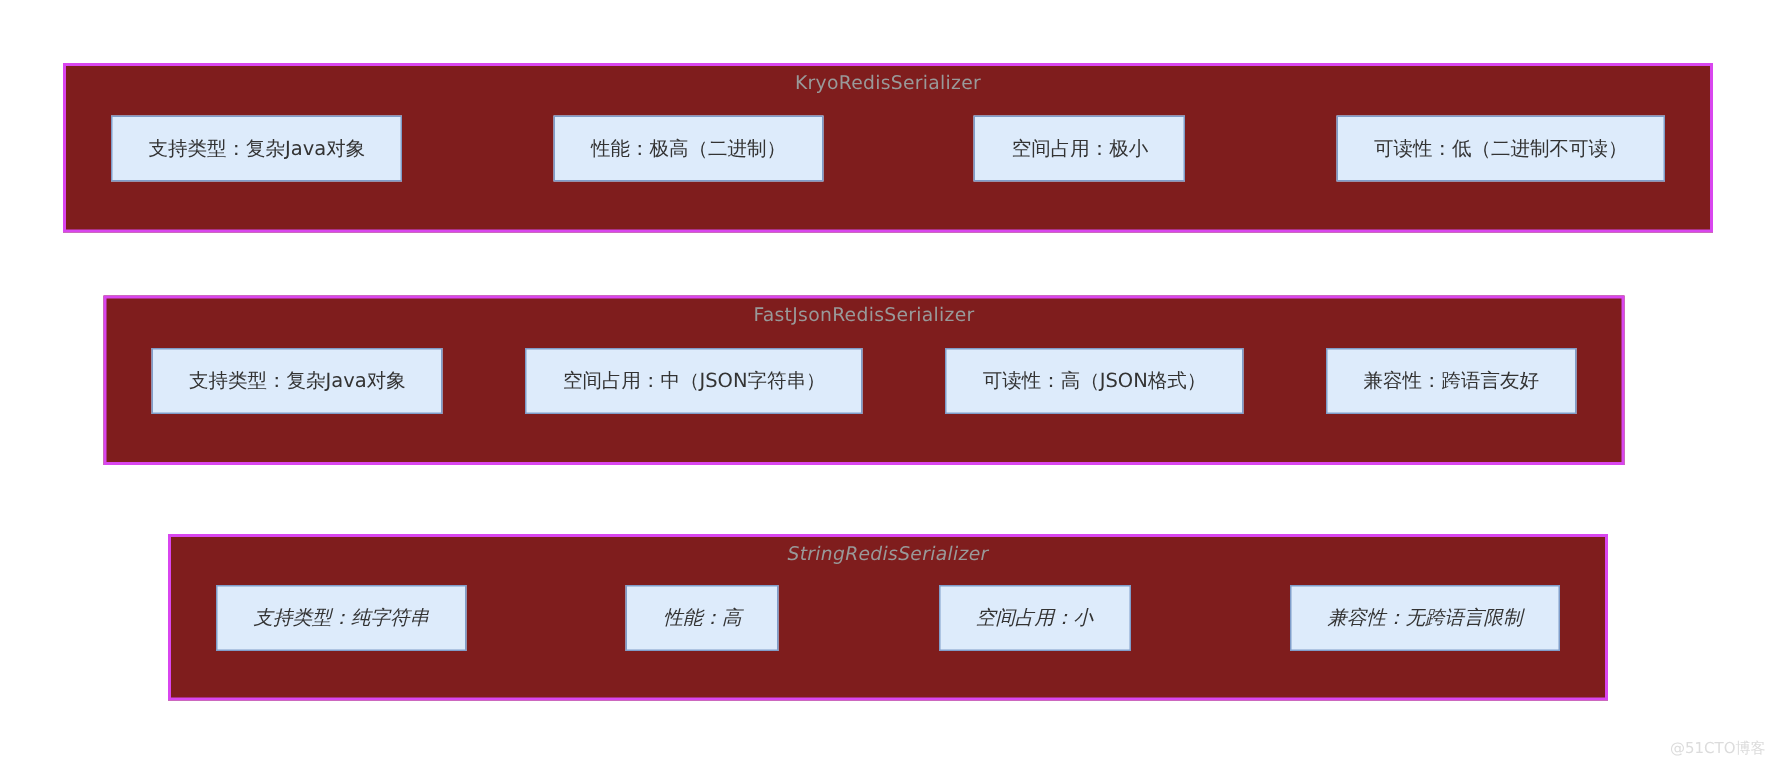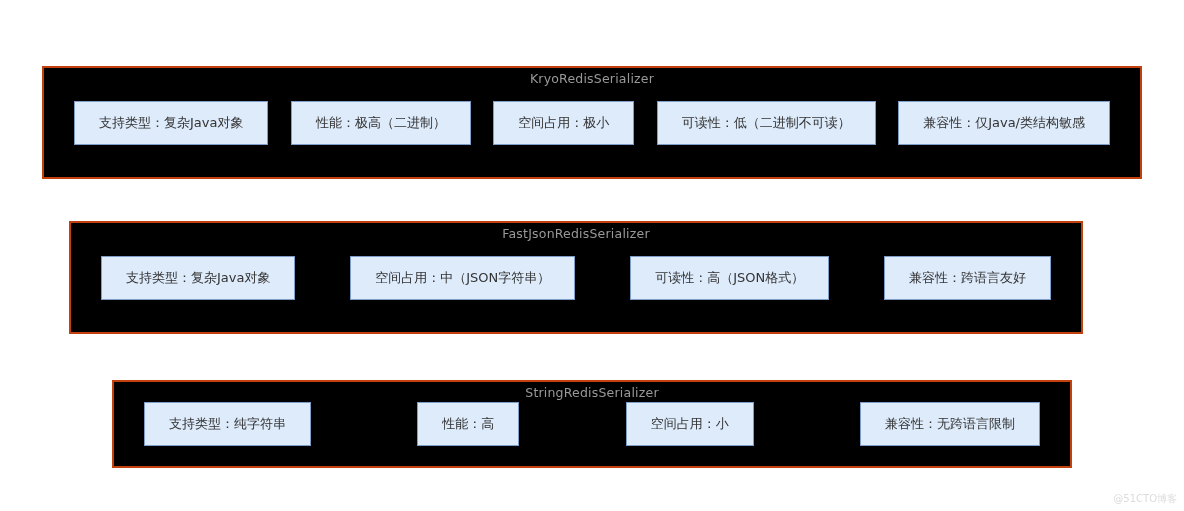--- a/index.html
+++ b/index.html
@@ -10,28 +10,27 @@
   }
   .canvas {
     position: relative;
     width: 1184px;
     height: 511px;
     background: #ffffff;
     overflow: hidden;
   }
   .group {
     position: absolute;
-    background: #000000;
-    border: 2px solid #c2410c;
+    background: #7f1d1d;
+    border: 2px solid #d946ef;
     box-sizing: border-box;
-    margin-top: 24px;
   }
   .group-1 { left: 42px;  top: 42px;  width: 1100px; height: 113px; }
   .group-2 { left: 69px;  top: 197px; width: 1014px; height: 113px; }
-  .group-3 { left: 112px; top: 356px; width: 960px;  height: 88px; }
+  .group-3 { left: 112px; top: 356px; width: 960px;  height: 111px; font-style: italic; }
   .group-title {
     position: absolute;
     top: 3px;
     left: 0;
     right: 0;
     text-align: center;
     font-size: 12.5px;
     color: #999999;
     letter-spacing: 0.2px;
   }
@@ -67,21 +66,20 @@
 
 <div class="canvas">
 
   <div class="group group-1">
     <div class="group-title">KryoRedisSerializer</div>
     <div class="nodes">
       <div class="node">支持类型：复杂Java对象</div>
       <div class="node">性能：极高（二进制）</div>
       <div class="node">空间占用：极小</div>
       <div class="node">可读性：低（二进制不可读）</div>
-      <div class="node">兼容性：仅Java/类结构敏感</div>
     </div>
   </div>
 
   <div class="group group-2">
     <div class="group-title">FastJsonRedisSerializer</div>
     <div class="nodes">
       <div class="node">支持类型：复杂Java对象</div>
       <div class="node">空间占用：中（JSON字符串）</div>
       <div class="node">可读性：高（JSON格式）</div>
       <div class="node">兼容性：跨语言友好</div>

